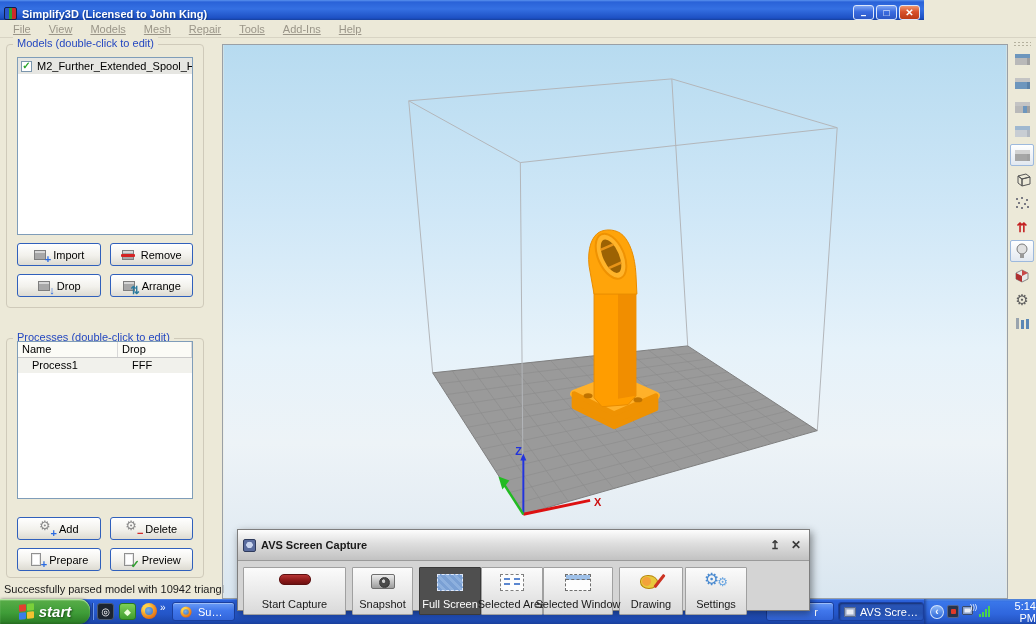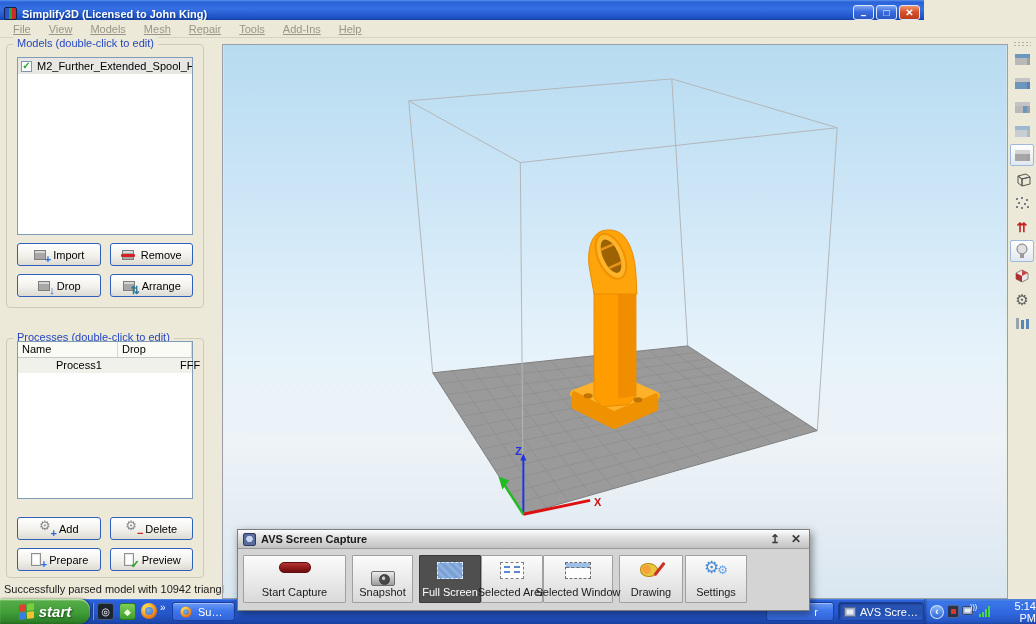--- a/index.html
+++ b/index.html
@@ -50,21 +50,21 @@
   .gear-ic { position:absolute; left:0; top:-3px; font-size:13px; color:#8a8a8a; line-height:1; }
   .ov { position:absolute; right:-3px; bottom:-3px; font-size:11px; font-weight:bold; line-height:1; }
   .ov-blue { color:#2a6ae0; } .ov-red { color:#d42222; } .ov-green { color:#2e9e2e; } .ov-teal { color:#2a7a9e; }
   .bar-red { position:absolute; left:0; top:6px; width:14px; height:3px; background:#d42222; border-radius:1px; }
 
   .proc-table { position:absolute; left:10px; right:10px; top:2px; height:158px; background:#fff;
     border:1px solid #7f9db9; }
   .pt-header { display:flex; height:16px; border-bottom:1px solid #c8c8c8; background:#fbfbf6; }
   .pt-header div { padding:1px 4px; border-right:1px solid #d8d8d8; }
   .pt-row { display:flex; height:15px; background:#f1f1ec; }
-  .pt-row div { padding:1px 14px;margin-left:24px; }
+  .pt-row div { padding:1px 14px; }
   .col-name { width:100px; flex:none; } .col-type { flex:1; }
   .status-text { position:absolute; left:4px; top:545px; color:#1a1a1a; white-space:nowrap; }
 
   
   .viewport { position:absolute; left:222px; top:44px; width:786px; height:555px; border:1px solid #9aa0a6; }
   .viewport svg { display:block; }
 
   
   .right-toolbar { position:absolute; left:1008px; top:38px; width:28px; height:561px; background:#ece9d8;
     display:flex; flex-direction:column; align-items:center; padding-top:3px; }
@@ -78,21 +78,21 @@
   .c-front { background:#6d96bd; border-top-color:#c4c4c4; box-shadow:inset -3px 0 0 #5b82a8; }
   .c-side { background:linear-gradient(90deg,#b9b9b9 0 55%,#6d96bd 55%); border-top-color:#c4c4c4; }
   .c-iso { border-top-color:#9fb8d0; background:#c8cdd3; box-shadow:inset -3px 0 0 #b2b8c0; }
   .c-solid { border-top-color:#d2d2d2; background:#a6a6a6; }
   .glyph-red { color:#c42222; font-size:13px; line-height:1; font-weight:bold; }
   .glyph-gear { color:#5f5f5f; font-size:15px; line-height:1; }
 
   
   .avs-dialog { position:absolute; left:237px; top:529px; width:573px; height:82px; z-index:50;
     background:#d4d4d4; border:1px solid #7e7e7e; box-shadow:2px 3px 8px rgba(0,0,0,.45); }
-  .avs-titlebar { height:19px; background:linear-gradient(180deg,#fdfdfd 0%,#dedede 45%,#c2c2c2 100%);
+  .avs-titlebar { height:31px; background:linear-gradient(180deg,#fdfdfd 0%,#dedede 45%,#c2c2c2 100%);
     border-bottom:1px solid #9a9a9a; display:flex; align-items:center; padding:0 5px; gap:5px; }
   .avs-ico { width:13px; height:13px; border-radius:2px; border:1px solid #2e3a5c;
     background:radial-gradient(circle at 50% 45%, #c9d4ee 0 3px, #5a6c9e 3.5px); flex:none; }
   .avs-title { font-weight:bold; color:#1a1a1a; flex:1; }
   .avs-ctrl { color:#3a3a3a; font-weight:bold; font-size:12px; padding:0 3px; line-height:1; }
   .avs-body { position:relative; height:62px; }
   .avs-btn { position:absolute; top:6px; height:48px; border:1px solid #a0a0a0; border-radius:1px;
     background:linear-gradient(180deg,#fbfbfb 0%,#e9e9e9 55%,#d9d9d9 100%);
     display:flex; flex-direction:column; align-items:center; justify-content:space-between;
     padding:6px 2px 4px; color:#1a1a1a; white-space:nowrap; }
@@ -421,21 +421,21 @@
       <div class="avs-ico"></div>
       <div class="avs-title">AVS Screen Capture</div>
       <div class="avs-ctrl">↥</div>
       <div class="avs-ctrl">✕</div>
     </div>
     <div class="avs-body">
       <div class="avs-btn" style="left:5px;width:103px;">
         <span class="cap-pill"></span>
         <span>Start Capture</span>
       </div>
-      <div class="avs-btn" style="left:114px;width:61px;justify-content:flex-end;">
+      <div class="avs-btn" style="left:114px;width:61px;">
         <span class="cam"></span>
         <span>Snapshot</span>
       </div>
       <div class="avs-btn active" style="left:181px;width:62px;">
         <span class="fs-ic"></span>
         <span>Full Screen</span>
       </div>
       <div class="avs-btn" style="left:243px;width:62px;">
         <span class="sa-ic">
             <i></i>

